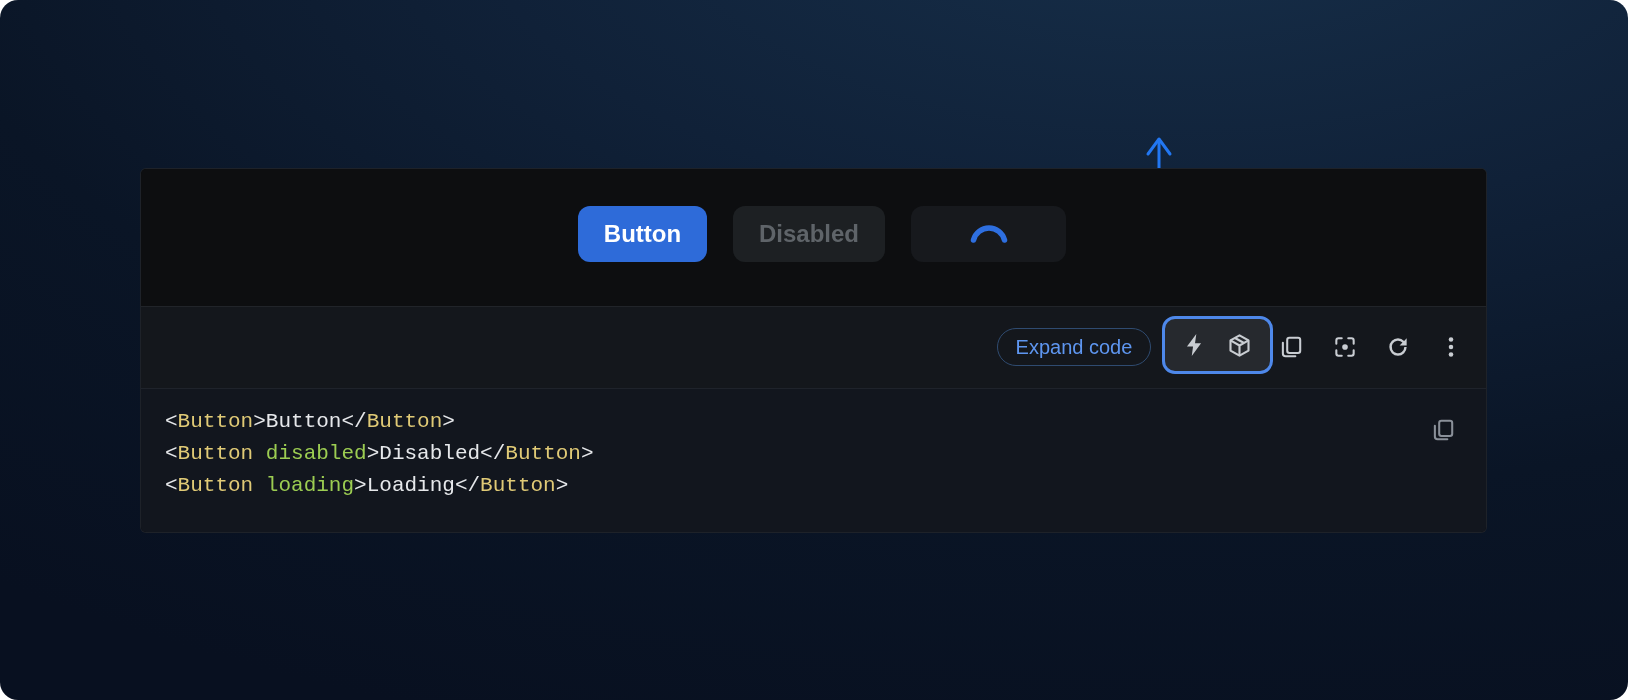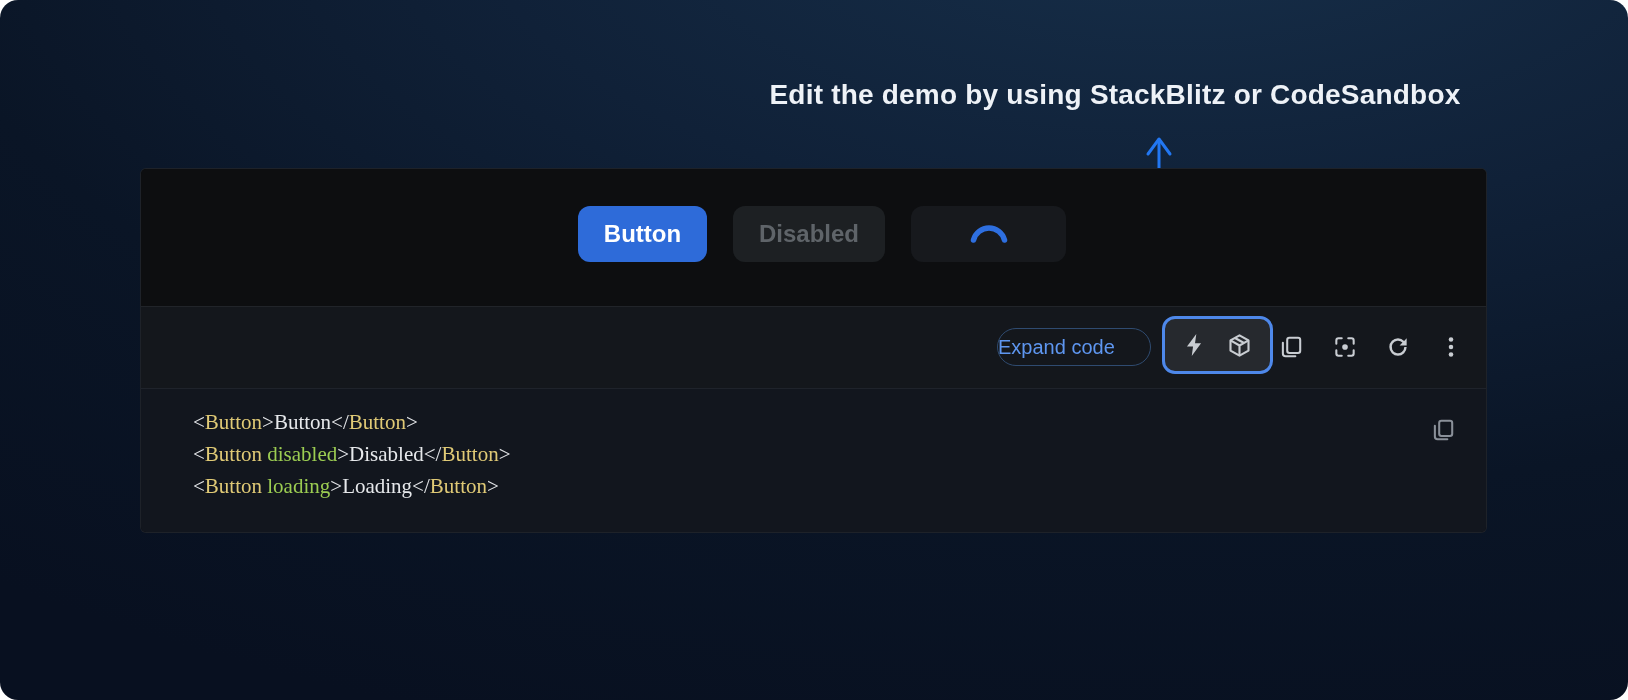--- a/index.html
+++ b/index.html
@@ -39,55 +39,54 @@
   }
   .btn-primary{ left:437px; width:129px; background:#2e6bd9; color:#ffffff; }
   .btn-disabled{ left:592px; width:152px; background:#1d2023; color:#5f6469; cursor:not-allowed; }
   .btn-loading{ left:770px; width:155px; background:#17191d; color:#5f6469; }
 
   
   .expand-pill{
     position:absolute; left:856px; top:21px; width:154px; height:38px;
     border-radius:19px; border:1.5px solid #2f4b70; background:transparent;
     color:#5e96f0; font-family:"Liberation Sans", sans-serif; font-size:20px; font-weight:500;
-    display:flex; align-items:center; cursor:pointer;
+    display:flex; align-items:center; justify-content:center; cursor:pointer;
   }
   .icon-group{
     position:absolute; left:1021px; top:9px; width:111px; height:58px;
     border:3px solid #4e88ea; border-radius:13px; background:#26292e;
     display:flex; align-items:center; justify-content:space-evenly;
   }
   .tool-icon{
     position:absolute; width:28px; height:28px; top:26px;
     display:flex; align-items:center; justify-content:center; cursor:pointer;
     background:none; border:none;
   }
   .tool-icon svg, .icon-group svg{ display:block; }
 
   
   .code-lines{
-    font-family:Liberation Serif, serif;
-    font-size:21px; line-height:32px; white-space:pre;margin-left:28px;
+    font-family:Liberation Mono, monospace;
+    font-size:21px; line-height:32px; white-space:pre;
   }
   .tok-punct{ color:#e6e8eb; }
   .tok-plain{ color:#e6e8eb; }
   .tok-tag{ color:#e0ca76; }
   .tok-attr{ color:#9ccd52; }
 
   .code-copy{
     position:absolute; right:30px; top:28px; width:26px; height:26px;
     background:none; border:none; cursor:pointer;
   }
 </style>
 </head>
 <body>
 
 <div class="stage">
 
-  <div class="annotation">Edit the demo by using StackBlitz or CodeSandbox</div>
 
   <svg class="connector" width="1628" height="700" viewBox="0 0 1628 700" fill="none">
     <path d="M1159 141 V205 C1159 223 1167 230 1186 230 H1190 C1209 230 1216 237 1216 255 V292" stroke="#2277f2" stroke-width="3" stroke-linecap="round" fill="none"></path>
     <path d="M1148 154 L1159 139 L1170 154" stroke="#2277f2" stroke-width="3" stroke-linecap="round" stroke-linejoin="round" fill="none"></path>
     <circle cx="1216" cy="301" r="7" stroke="#2277f2" stroke-width="3" fill="#0e1420"></circle>
   </svg>
 
   <div class="card">
 
     <div class="demo-area">

